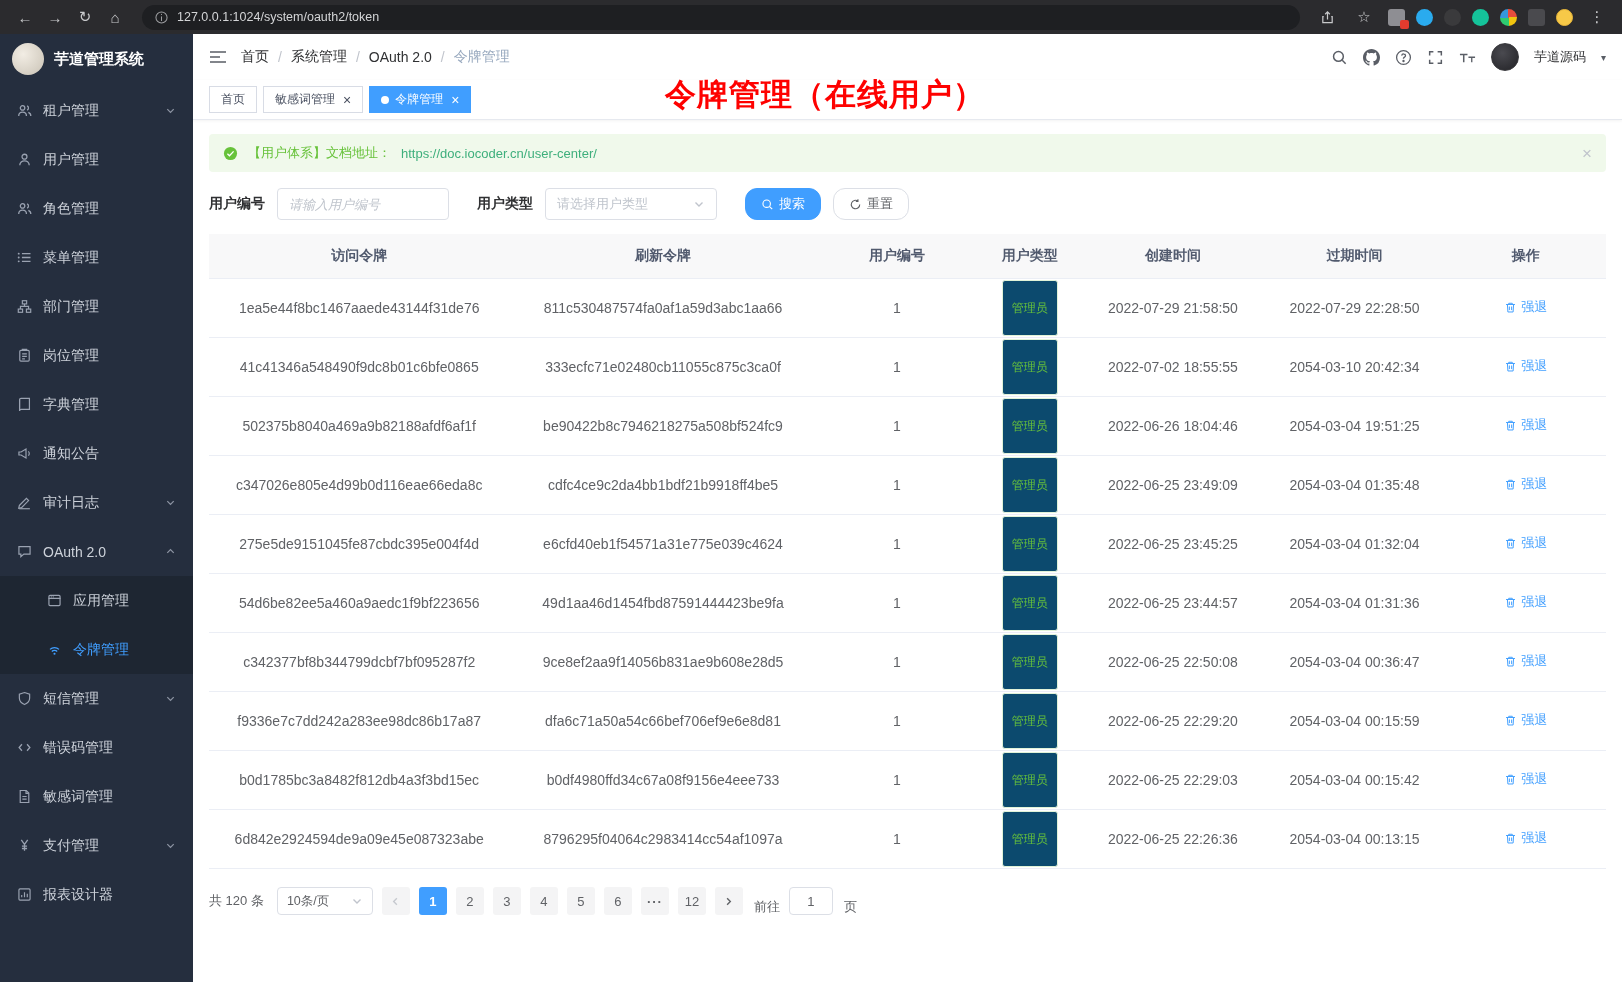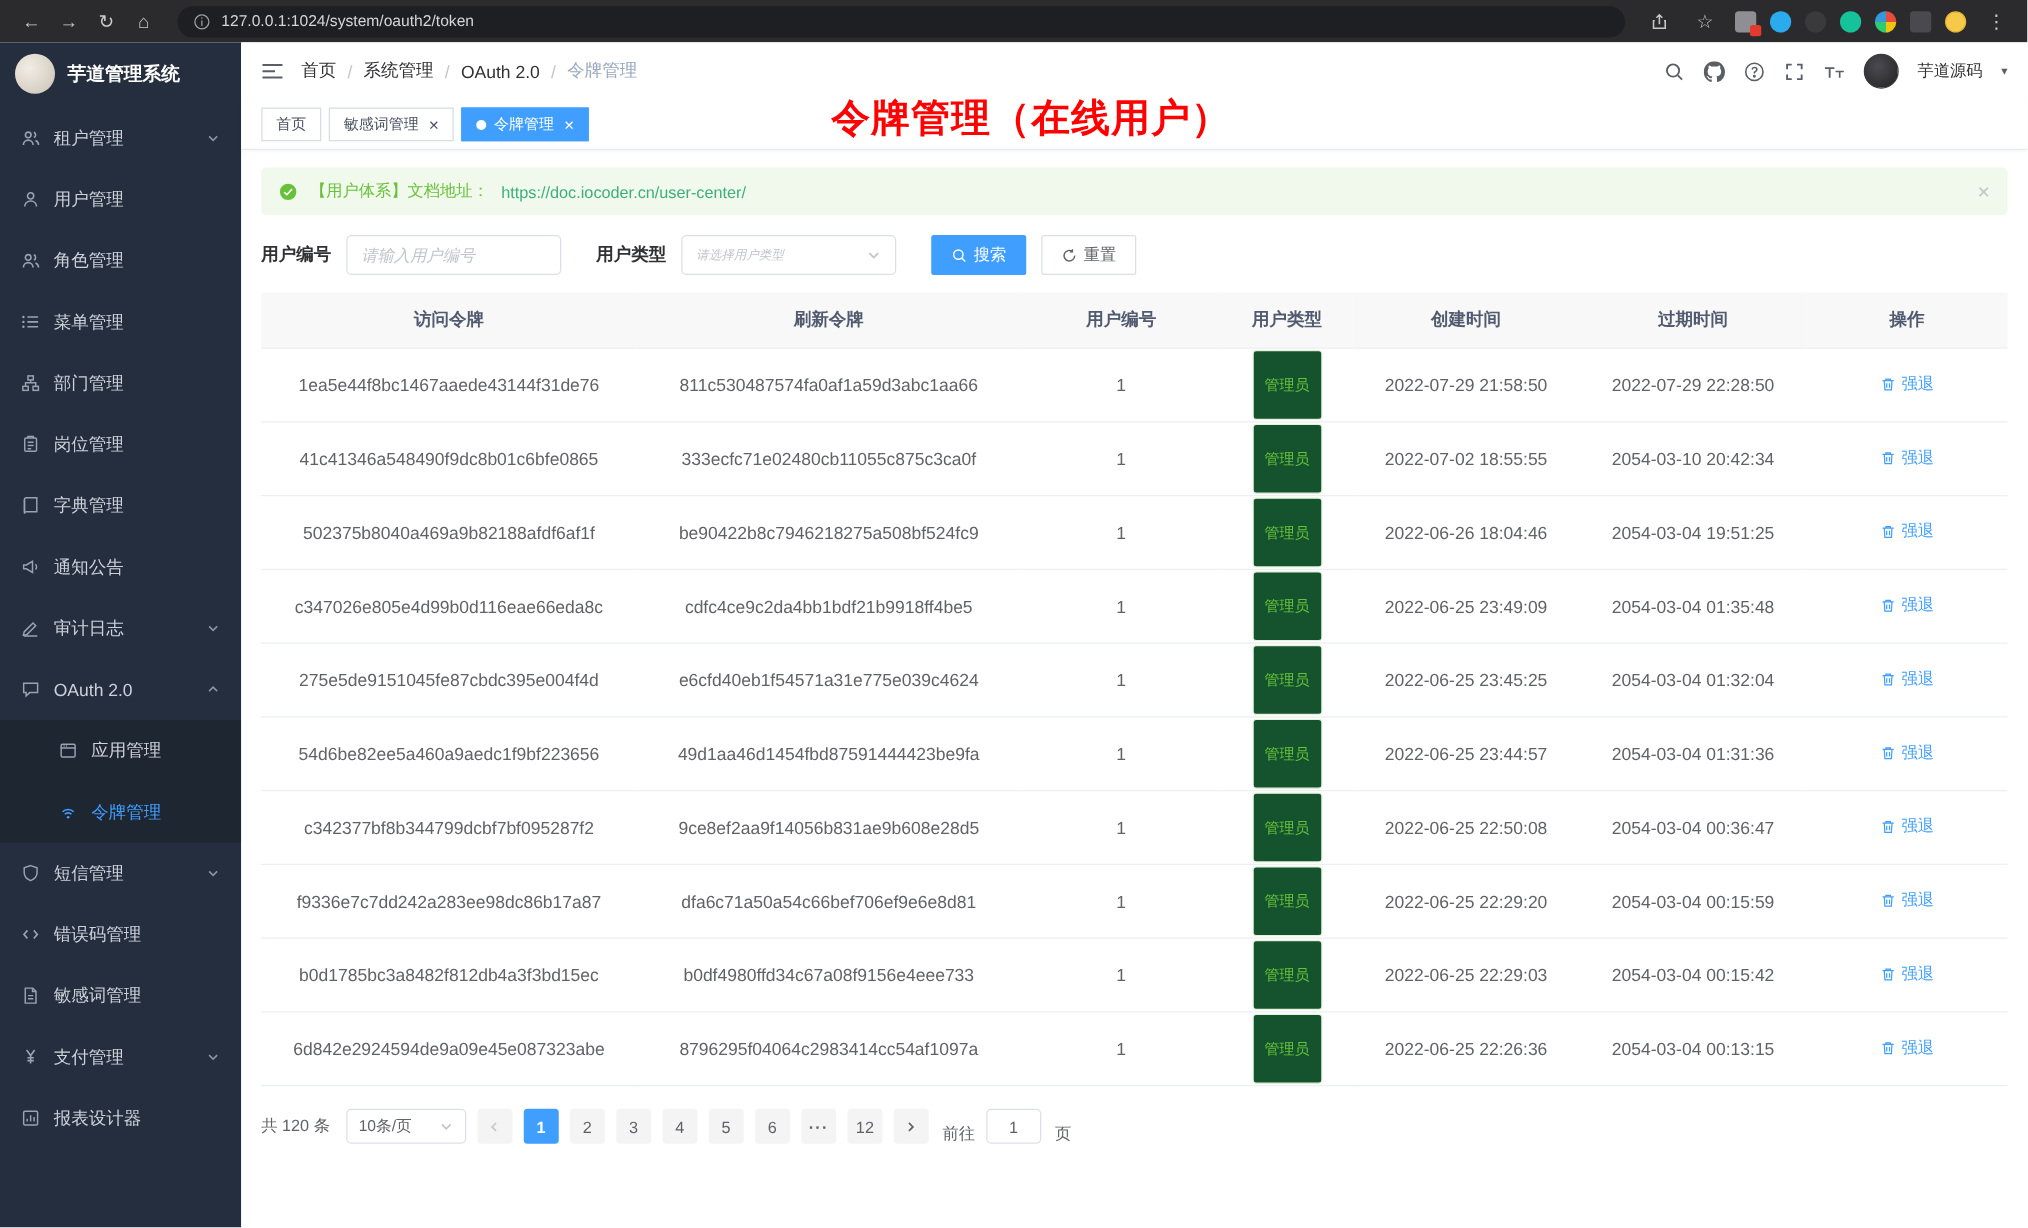--- a/index.html
+++ b/index.html
@@ -82,33 +82,33 @@
   .alert-link { color:#3eaf7c; text-decoration:none; cursor:pointer; }
   .alert-close { margin-left:auto; color:#c0c4cc; font-size:17px; cursor:pointer; line-height:1; }
 
   
   .filter { display:flex; align-items:center; margin-bottom:14px; }
   .f-label { font-size:14px; font-weight:700; color:#303133; margin-right:12px; white-space:nowrap; }
   .f-label.gap { margin-left:28px; }
   .f-input { width:172px; height:32px; border:1px solid #dcdfe6; border-radius:4px; padding:0 11px; font-size:13px; color:#606266; outline:none; font-family:inherit;font-style:italic; }
   .f-input::placeholder { color:#bfc4cc; }
   .f-select { width:172px; height:32px; border:1px solid #dcdfe6; border-radius:4px; display:flex; align-items:center; justify-content:space-between; padding:0 11px; cursor:pointer; background:#fff; }
-  .f-placeholder { color:#bfc4cc; font-size:10px;font-style:italic; }
+  .f-placeholder { color:#bfc4cc; font-size:13px; }
   .f-caret { color:#c0c4cc; display:flex; }
   .f-caret svg { width:12px; height:12px; }
-  .btn { display:inline-flex; align-items:center; gap:5px; height:32px; padding:0 15px; border-radius:2px; border:1px solid #dcdfe6; background:#fff; color:#606266; font-size:13px; cursor:pointer; margin-left:12px; font-family:inherit; white-space:nowrap; }
+  .btn { display:inline-flex; align-items:center; gap:5px; height:32px; padding:0 15px; border-radius:12px; border:1px solid #dcdfe6; background:#fff; color:#606266; font-size:13px; cursor:pointer; margin-left:12px; font-family:inherit; white-space:nowrap; }
   .btn-primary { background:#409eff; border-color:#409eff; color:#fff; margin-left:28px; }
   .btn-icon { display:flex; }
   .btn-icon svg { width:13px; height:13px; }
 
   
   .grid { width:100%; border-collapse:collapse; table-layout:fixed; }
   .grid th { height:44px; background:#f8f8f9; color:#515a6e; font-size:14px; font-weight:700; border-bottom:1px solid #ebeef5; text-align:center; }
   .grid td { height:48px; color:#606266; font-size:14px; text-align:center; border-bottom:1px solid #ebeef5; overflow:hidden; white-space:nowrap; }
-  .badge { display:inline-block; padding:18px 9px; background:#14532d; border:1px solid #e1f3d8; color:#67c23a; font-size:12px; border-radius:3px; line-height:18px; }
+  .badge { display:inline-block; padding:18px 9px; background:#0c4a6e; border:1px solid #e1f3d8; color:#67c23a; font-size:12px; border-radius:3px; line-height:18px; }
   .action-link { color:#409eff; display:inline-flex; align-items:center; gap:4px; font-size:13px; cursor:pointer; }
   .act-icon { display:flex; }
   .act-icon svg { width:13px; height:13px; }
 
   
   .pagination { display:flex; align-items:center; justify-content:flex-start; gap:9px; margin-top:18px; font-size:13px; color:#606266; }
   .pg-total { margin-right:4px; }
   .pg-size { width:96px; height:28px; border:1px solid #dcdfe6; border-radius:4px; display:flex; align-items:center; justify-content:space-between; padding:0 9px; font-size:12.5px; color:#606266; cursor:pointer; }
   .pg-pages { display:flex; gap:9px; }
   .pg-btn { min-width:28px; height:28px; background:#f4f4f5; border-radius:3px; display:inline-flex; align-items:center; justify-content:center; color:#606266; font-size:13px; cursor:pointer; padding:0 4px; }

